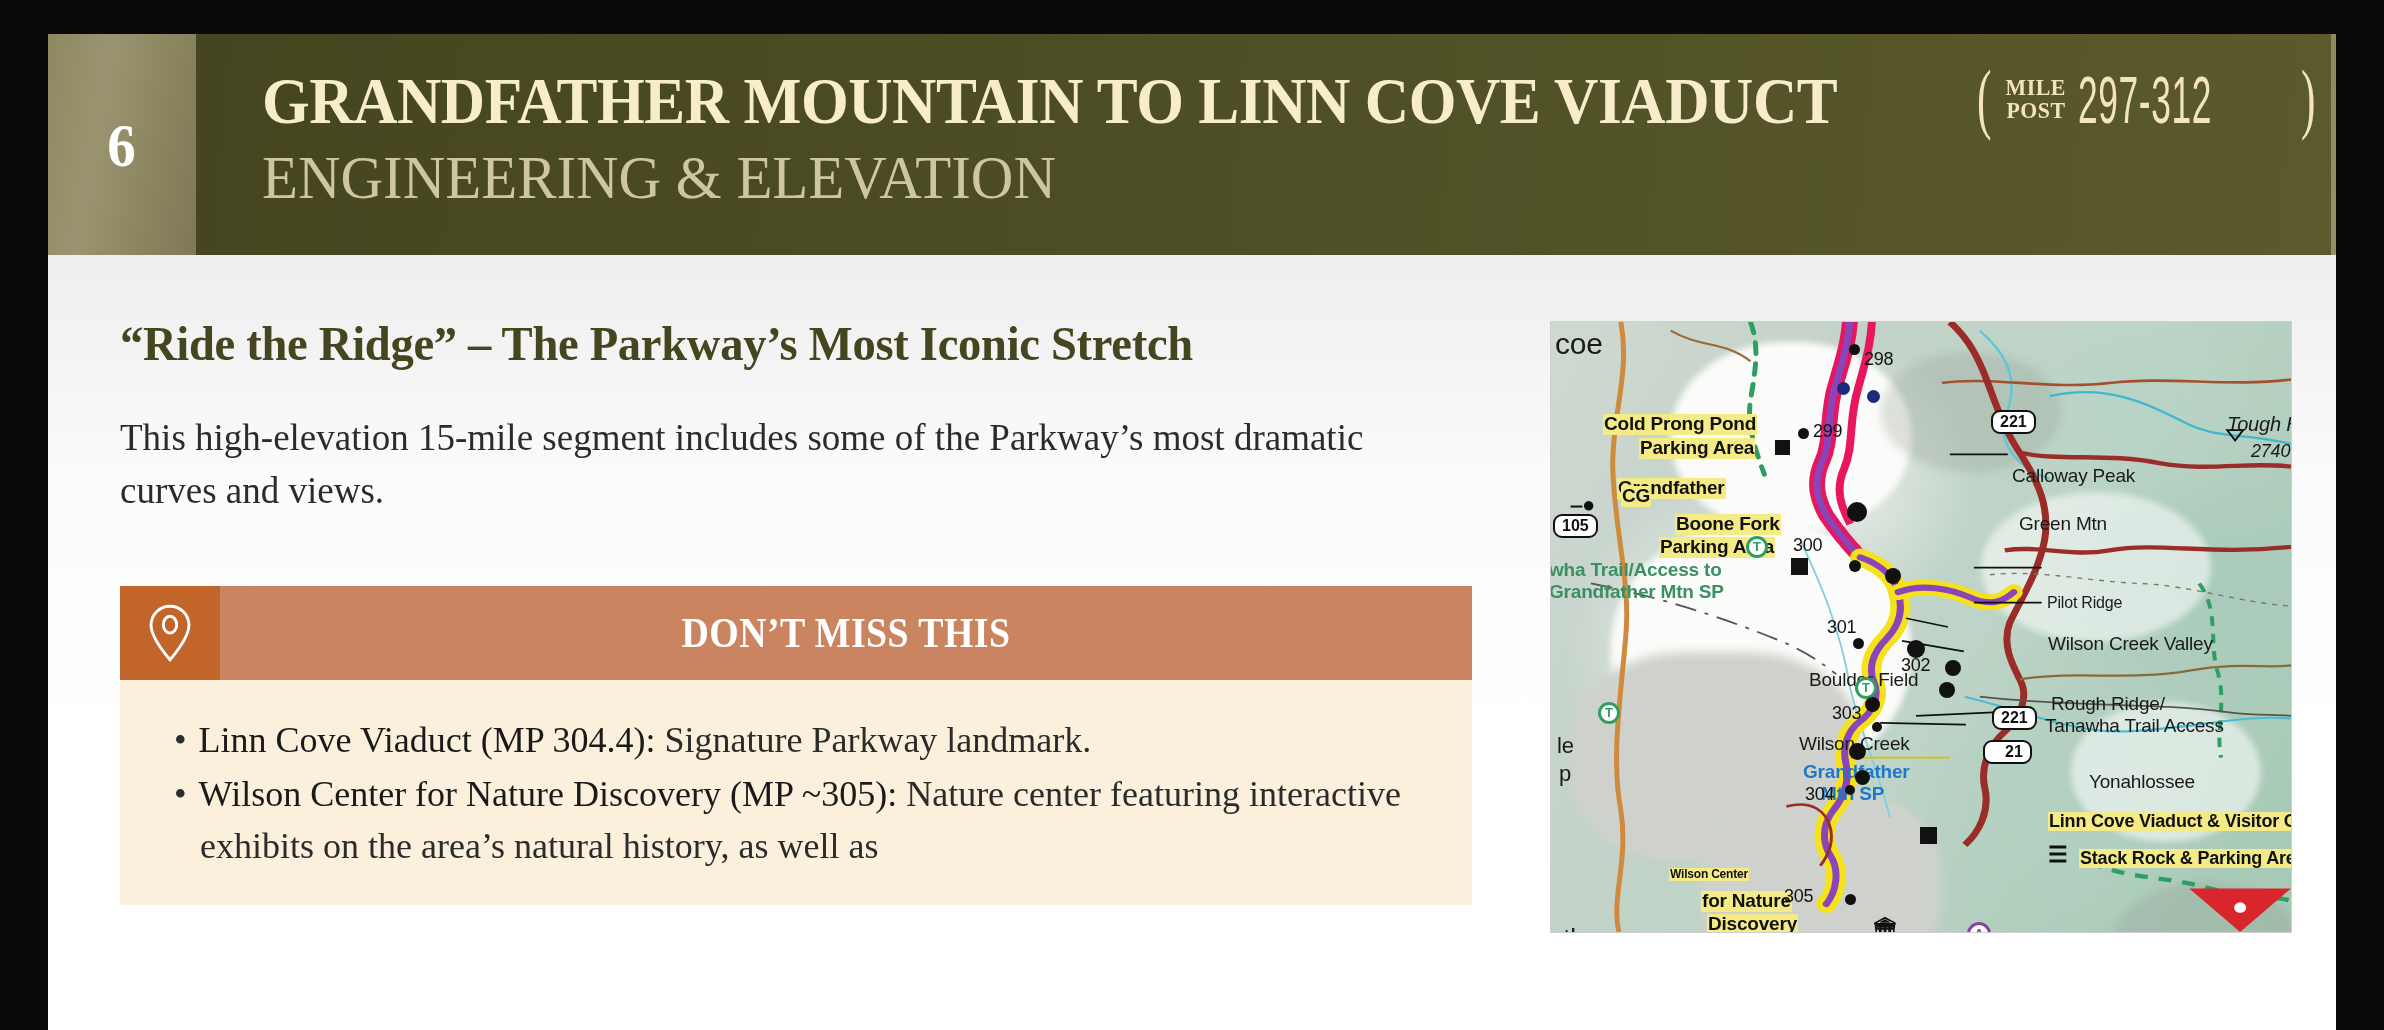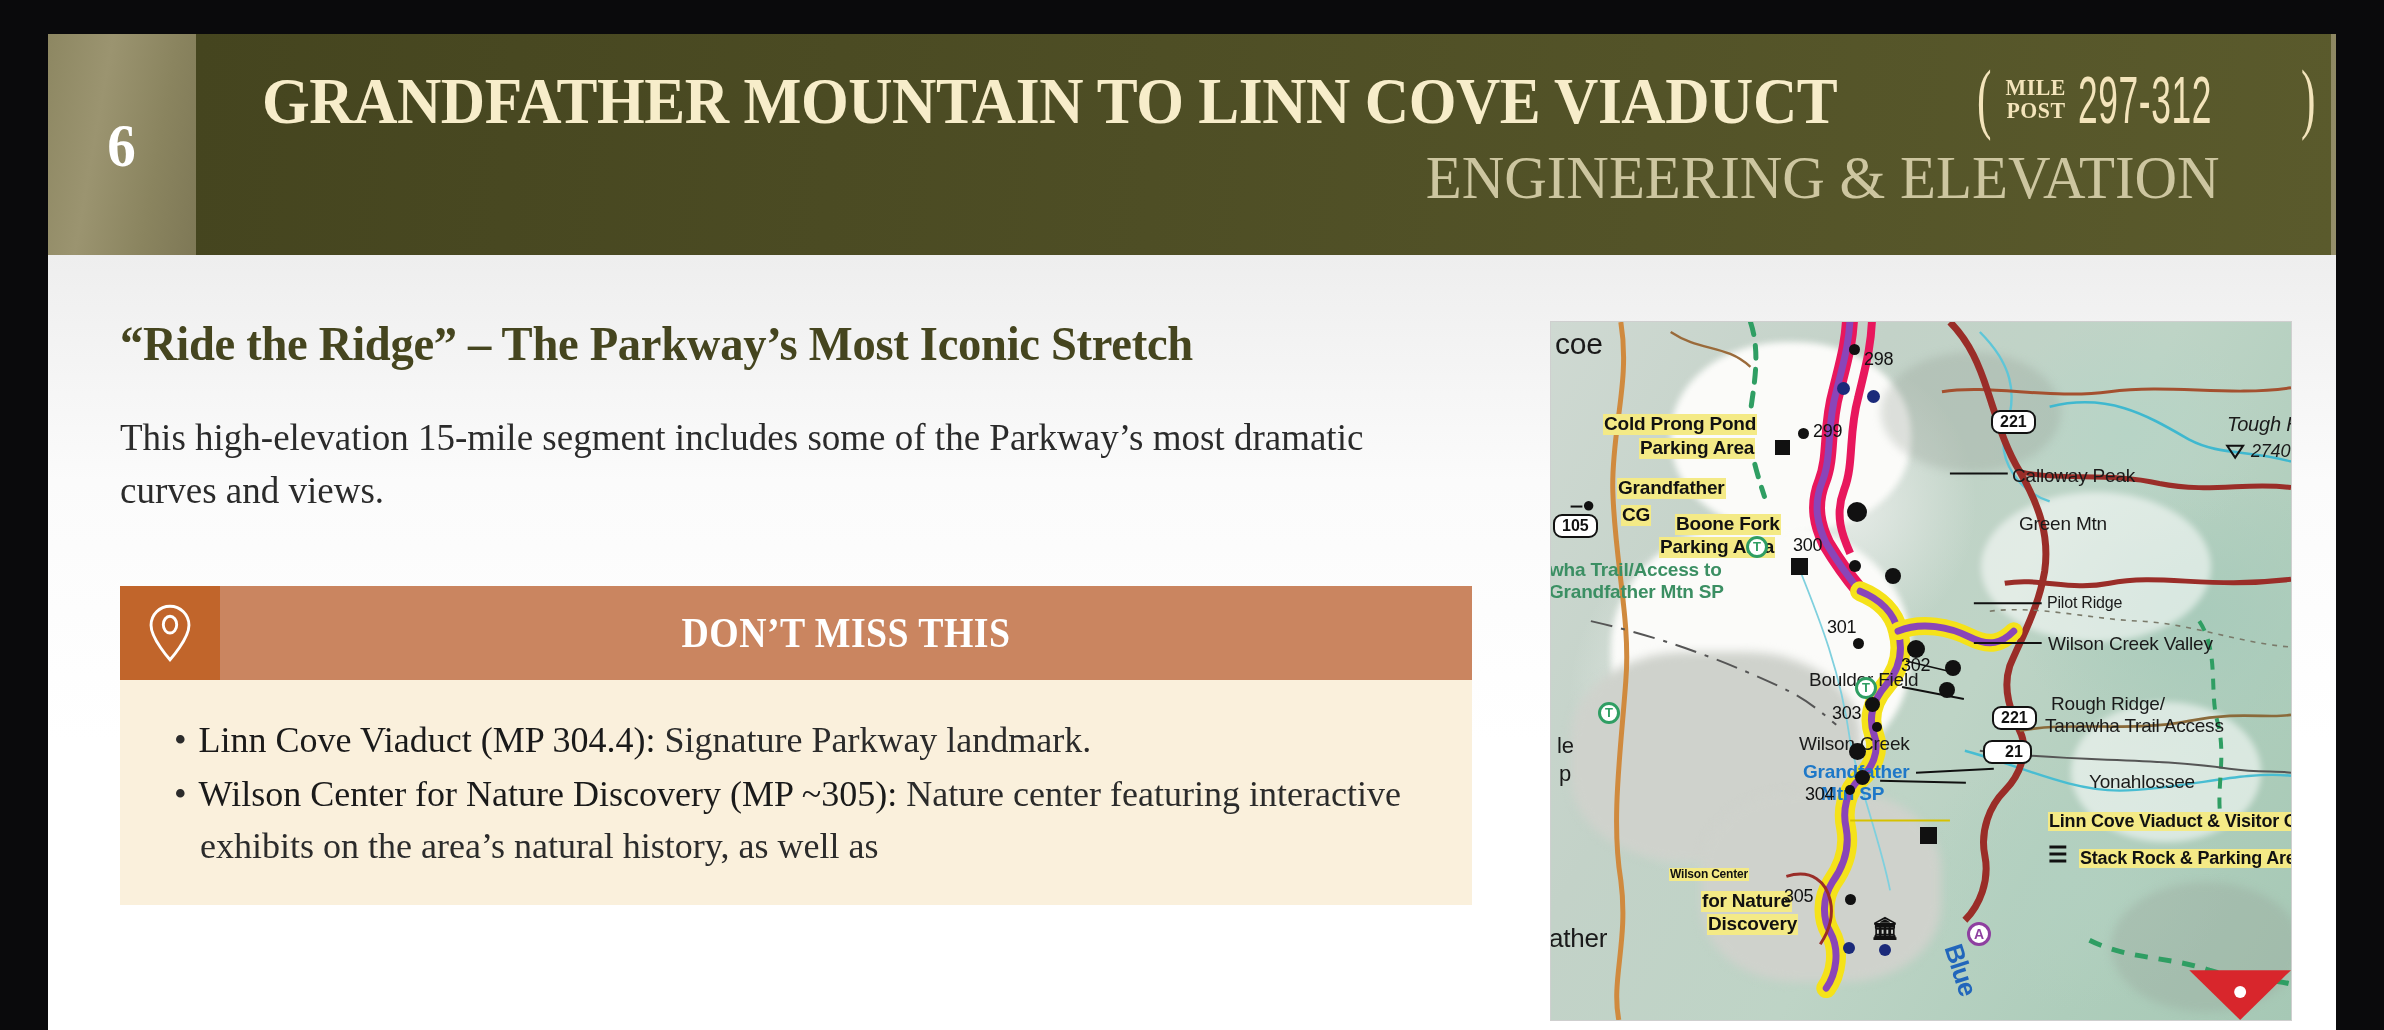--- a/index.html
+++ b/index.html
@@ -45,21 +45,20 @@
     color: #ffffff;
     line-height: 1;
     letter-spacing: 0.5px;
     transform: scaleX(0.92);
   }
   .hdr-main {
     flex: 1 1 auto;
     background: linear-gradient(95deg, #45451f 0%, #4e4e25 45%, #5a5a2c 100%);
     padding: 34px 8px 0 66px;
     position: relative;
-    text-align: right;
   }
   .hdr-title-row {
     display: flex;
     align-items: baseline;
     white-space: nowrap;
   }
   .hdr-title {
     font-family: "Liberation Serif", serif;
     font-weight: bold;
     font-size: 66px;
@@ -203,21 +202,21 @@
   .dm-list li b { font-weight: normal; color: #1a1a1a; }
 
   
   #map-col {
     flex: 0 0 746px;
     padding: 66px 44px 0 0;
   }
   #map {
     position: relative;
     width: 742px;
-    height: 700px;
+    height: 612px;
     overflow: hidden;
     background: #d8dfd4;
     border: 1px solid #cfcfcf;
     font-family: "Liberation Sans", sans-serif;
   }
   
   .terr {
     position: absolute; inset: 0;
     background:
       radial-gradient(ellipse 200px 160px at 78% 16%, #b7d4c6 0%, rgba(183,212,198,0) 70%),
@@ -452,21 +451,21 @@
           <line x1="330" y1="460" x2="416" y2="462" stroke="#111" stroke-width="2"></line>
           <line x1="300" y1="500" x2="400" y2="500" stroke="#d6c100" stroke-width="2"></line>
           <line x1="356" y1="340" x2="398" y2="350" stroke="#111" stroke-width="1.6"></line>
           <path d="M236 556 C262 548 276 562 280 580 C284 598 278 612 270 624" fill="none" stroke="#9a2d28" stroke-width="3"></path>
         </svg>
 
         <div class="mlabel" style="left:4px;   top:6px;   font-size:30px;">coe</div>
         <div class="mlabel hl" style="left:52px;  top:92px;  font-size:19px;">Cold Prong Pond</div>
         <div class="mlabel hl" style="left:88px;  top:116px; font-size:19px;">Parking Area</div>
         <div class="mlabel hl" style="left:66px;  top:156px; font-size:19px;">Grandfather</div>
-        <div class="mlabel hl" style="left:70px;  top:183px; font-size:19px;">CG</div>
+        <div class="mlabel hl" style="left:70px;  top:164px; font-size:19px;">CG</div>
         <div class="mlabel hl" style="left:124px; top:192px; font-size:19px;">Boone Fork</div>
         <div class="mlabel hl" style="left:108px; top:215px; font-size:19px;">Parking Area</div>
         <div class="mlabel green" style="left:-2px;  top:238px; font-size:19px;">wha Trail/Access to</div>
         <div class="mlabel green" style="left:-2px;  top:260px; font-size:19px;">Grandfather Mtn SP</div>
         <div class="mlabel" style="left:461px; top:144px; font-size:19px;">Calloway Peak</div>
         <div class="mlabel" style="left:468px; top:192px; font-size:19px;">Green Mtn</div>
         <div class="mlabel" style="left:676px; top:92px;  font-size:20px; font-style:italic;">Tough H</div>
         <div class="mlabel" style="left:700px; top:120px; font-size:18px; font-style:italic;">2740</div>
         <div class="mlabel" style="left:496px; top:272px; font-size:16px;">Pilot Ridge</div>
         <div class="mlabel" style="left:497px; top:312px; font-size:19px;">Wilson Creek Valley</div>

